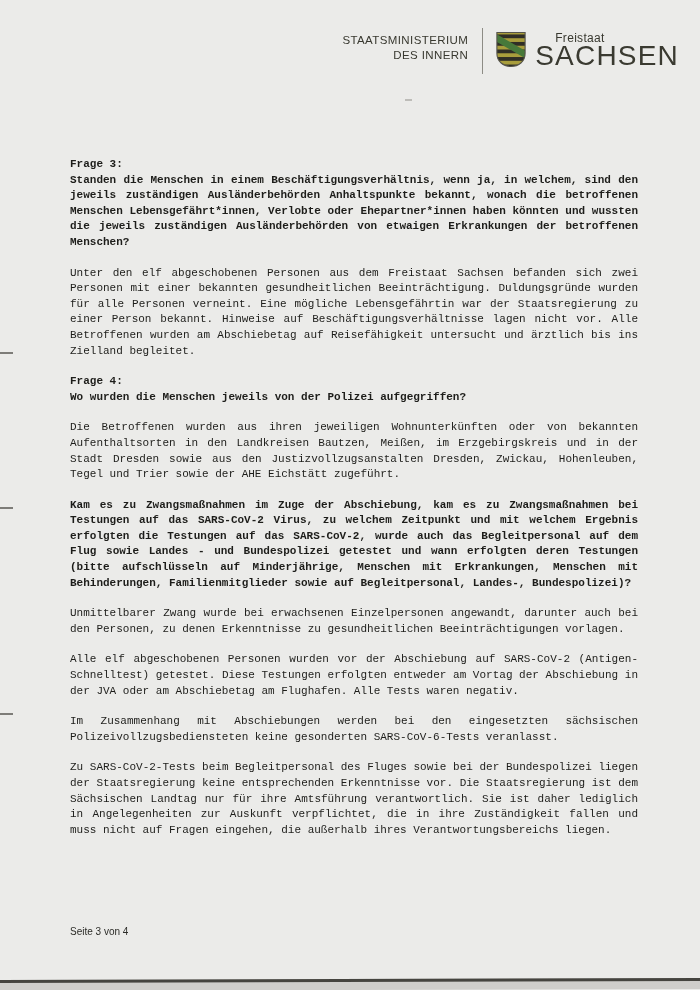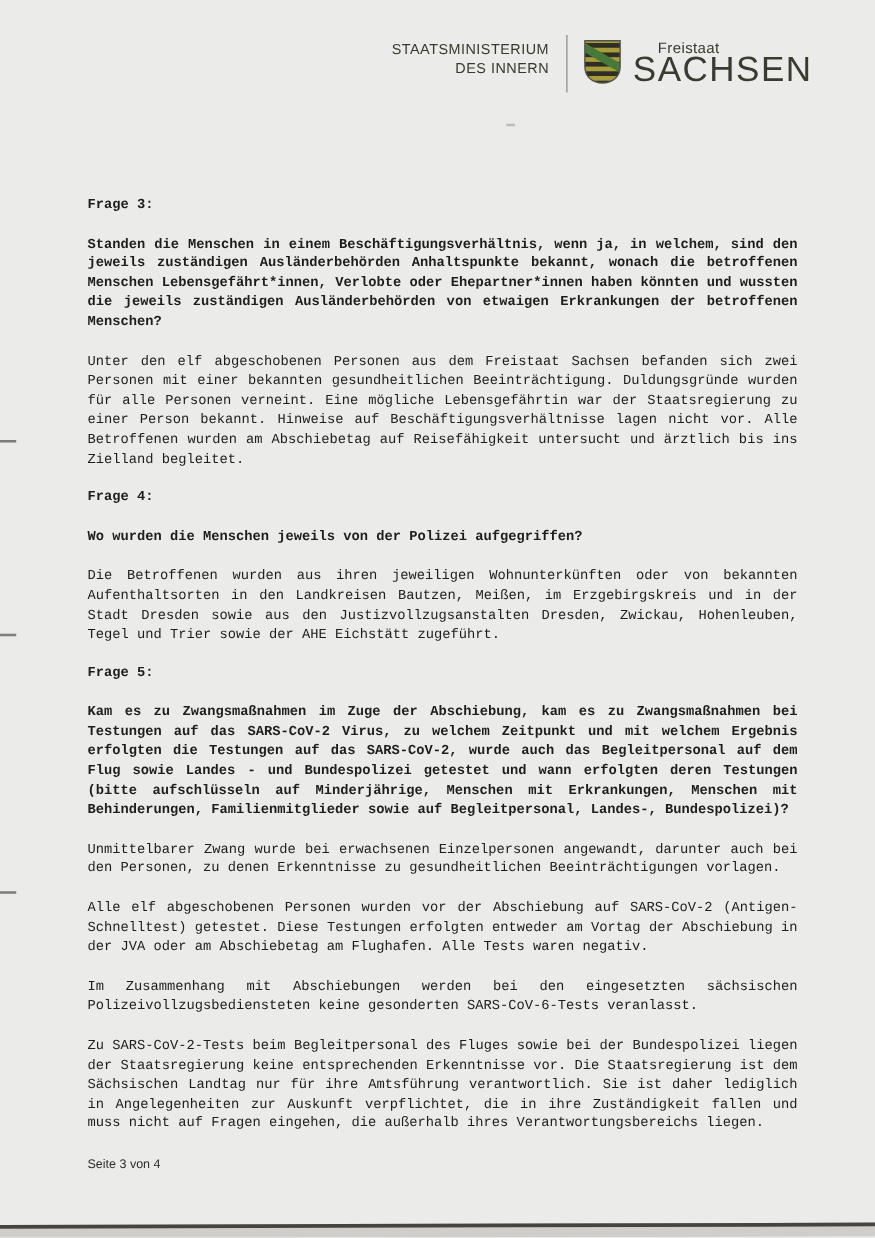--- a/index.html
+++ b/index.html
@@ -11,21 +11,21 @@
     height: 990px;
     background: #ebebe9;
     overflow: hidden;
     color: #1d1d1a;
   }
 
   
   .header {
     position: absolute;
     top: 28px;
-    right: 50px;
+    right: 21px;
     display: flex;
     align-items: flex-start;
   }
   .ministry {
     text-align: right;
     font-size: 11.5px;
     line-height: 15px;
     letter-spacing: 0.4px;
     color: #38382f;
     margin-top: 5px;
@@ -59,21 +59,21 @@
   .body {
     position: absolute;
     left: 70px;
     top: 157px;
     width: 568px;
     font-size: 11px;
     line-height: 15.6px;
     hyphens: auto;
     font-family: Liberation Mono, monospace;
   }
-  .body p { margin: 16px 0 15px 0; text-align: justify; }
+  .body p { margin: 0 0 15px 0; text-align: justify; }
   .body p.heading { margin: 0; font-weight: 700; text-align: left; }
   .body p.question { font-weight: 700; }
   section:last-child p:last-child { margin-bottom: 0; }
 
   
   .footer {
     position: absolute;
     left: 70px;
     top: 926px;
     font-size: 10px;
@@ -152,21 +152,20 @@
       <p class="answer">Unter den elf abgeschobenen Personen aus dem Freistaat Sachsen befanden sich zwei Personen mit einer bekannten gesundheitlichen Beeinträchtigung. Duldungsgründe wurden für alle Personen verneint. Eine mögliche Lebensgefährtin war der Staatsregierung zu einer Person bekannt. Hinweise auf Beschäftigungsverhältnisse lagen nicht vor. Alle Betroffenen wurden am Abschiebetag auf Reisefähigkeit untersucht und ärztlich bis ins Zielland begleitet.</p>
     </section>
 
     <section>
       <p class="heading">Frage 4:</p>
       <p class="question">Wo wurden die Menschen jeweils von der Polizei aufgegriffen?</p>
       <p class="answer">Die Betroffenen wurden aus ihren jeweiligen Wohnunterkünften oder von bekannten Aufenthaltsorten in den Landkreisen Bautzen, Meißen, im Erzgebirgskreis und in der Stadt Dresden sowie aus den Justizvollzugsanstalten Dresden, Zwickau, Hohenleuben, Tegel und Trier sowie der AHE Eichstätt zugeführt.</p>
     </section>
 
     <section>
-      <p class="heading">Frage 5:</p>
       <p class="question">Kam es zu Zwangsmaßnahmen im Zuge der Abschiebung, kam es zu Zwangsmaßnahmen bei Testungen auf das SARS-CoV-2 Virus, zu welchem Zeitpunkt und mit welchem Ergebnis erfolgten die Testungen auf das SARS-CoV-2, wurde auch das Begleitpersonal auf dem Flug sowie Landes - und Bundespolizei getestet und wann erfolgten deren Testungen (bitte aufschlüsseln auf Minderjährige, Menschen mit Erkrankungen, Menschen mit Behinderungen, Familienmitglieder sowie auf Begleitpersonal, Landes-, Bundespolizei)?</p>
       <p class="answer">Unmittelbarer Zwang wurde bei erwachsenen Einzelpersonen angewandt, darunter auch bei den Personen, zu denen Erkenntnisse zu gesundheitlichen Beeinträchtigungen vorlagen.</p>
       <p class="answer">Alle elf abgeschobenen Personen wurden vor der Abschiebung auf SARS-CoV-2 (Antigen-Schnelltest) getestet. Diese Testungen erfolgten entweder am Vortag der Abschiebung in der JVA oder am Abschiebetag am Flughafen. Alle Tests waren negativ.</p>
       <p class="answer">Im Zusammenhang mit Abschiebungen werden bei den eingesetzten sächsischen Polizeivollzugsbediensteten keine gesonderten SARS-CoV-6-Tests veranlasst.</p>
       <p class="answer">Zu SARS-CoV-2-Tests beim Begleitpersonal des Fluges sowie bei der Bundespolizei liegen der Staatsregierung keine entsprechenden Erkenntnisse vor. Die Staatsregierung ist dem Sächsischen Landtag nur für ihre Amtsführung verantwortlich. Sie ist daher lediglich in Angelegenheiten zur Auskunft verpflichtet, die in ihre Zuständigkeit fallen und muss nicht auf Fragen eingehen, die außerhalb ihres Verantwortungsbereichs liegen.</p>
     </section>
 
   </main>
 
   <div class="footer">Seite 3 von 4</div>

